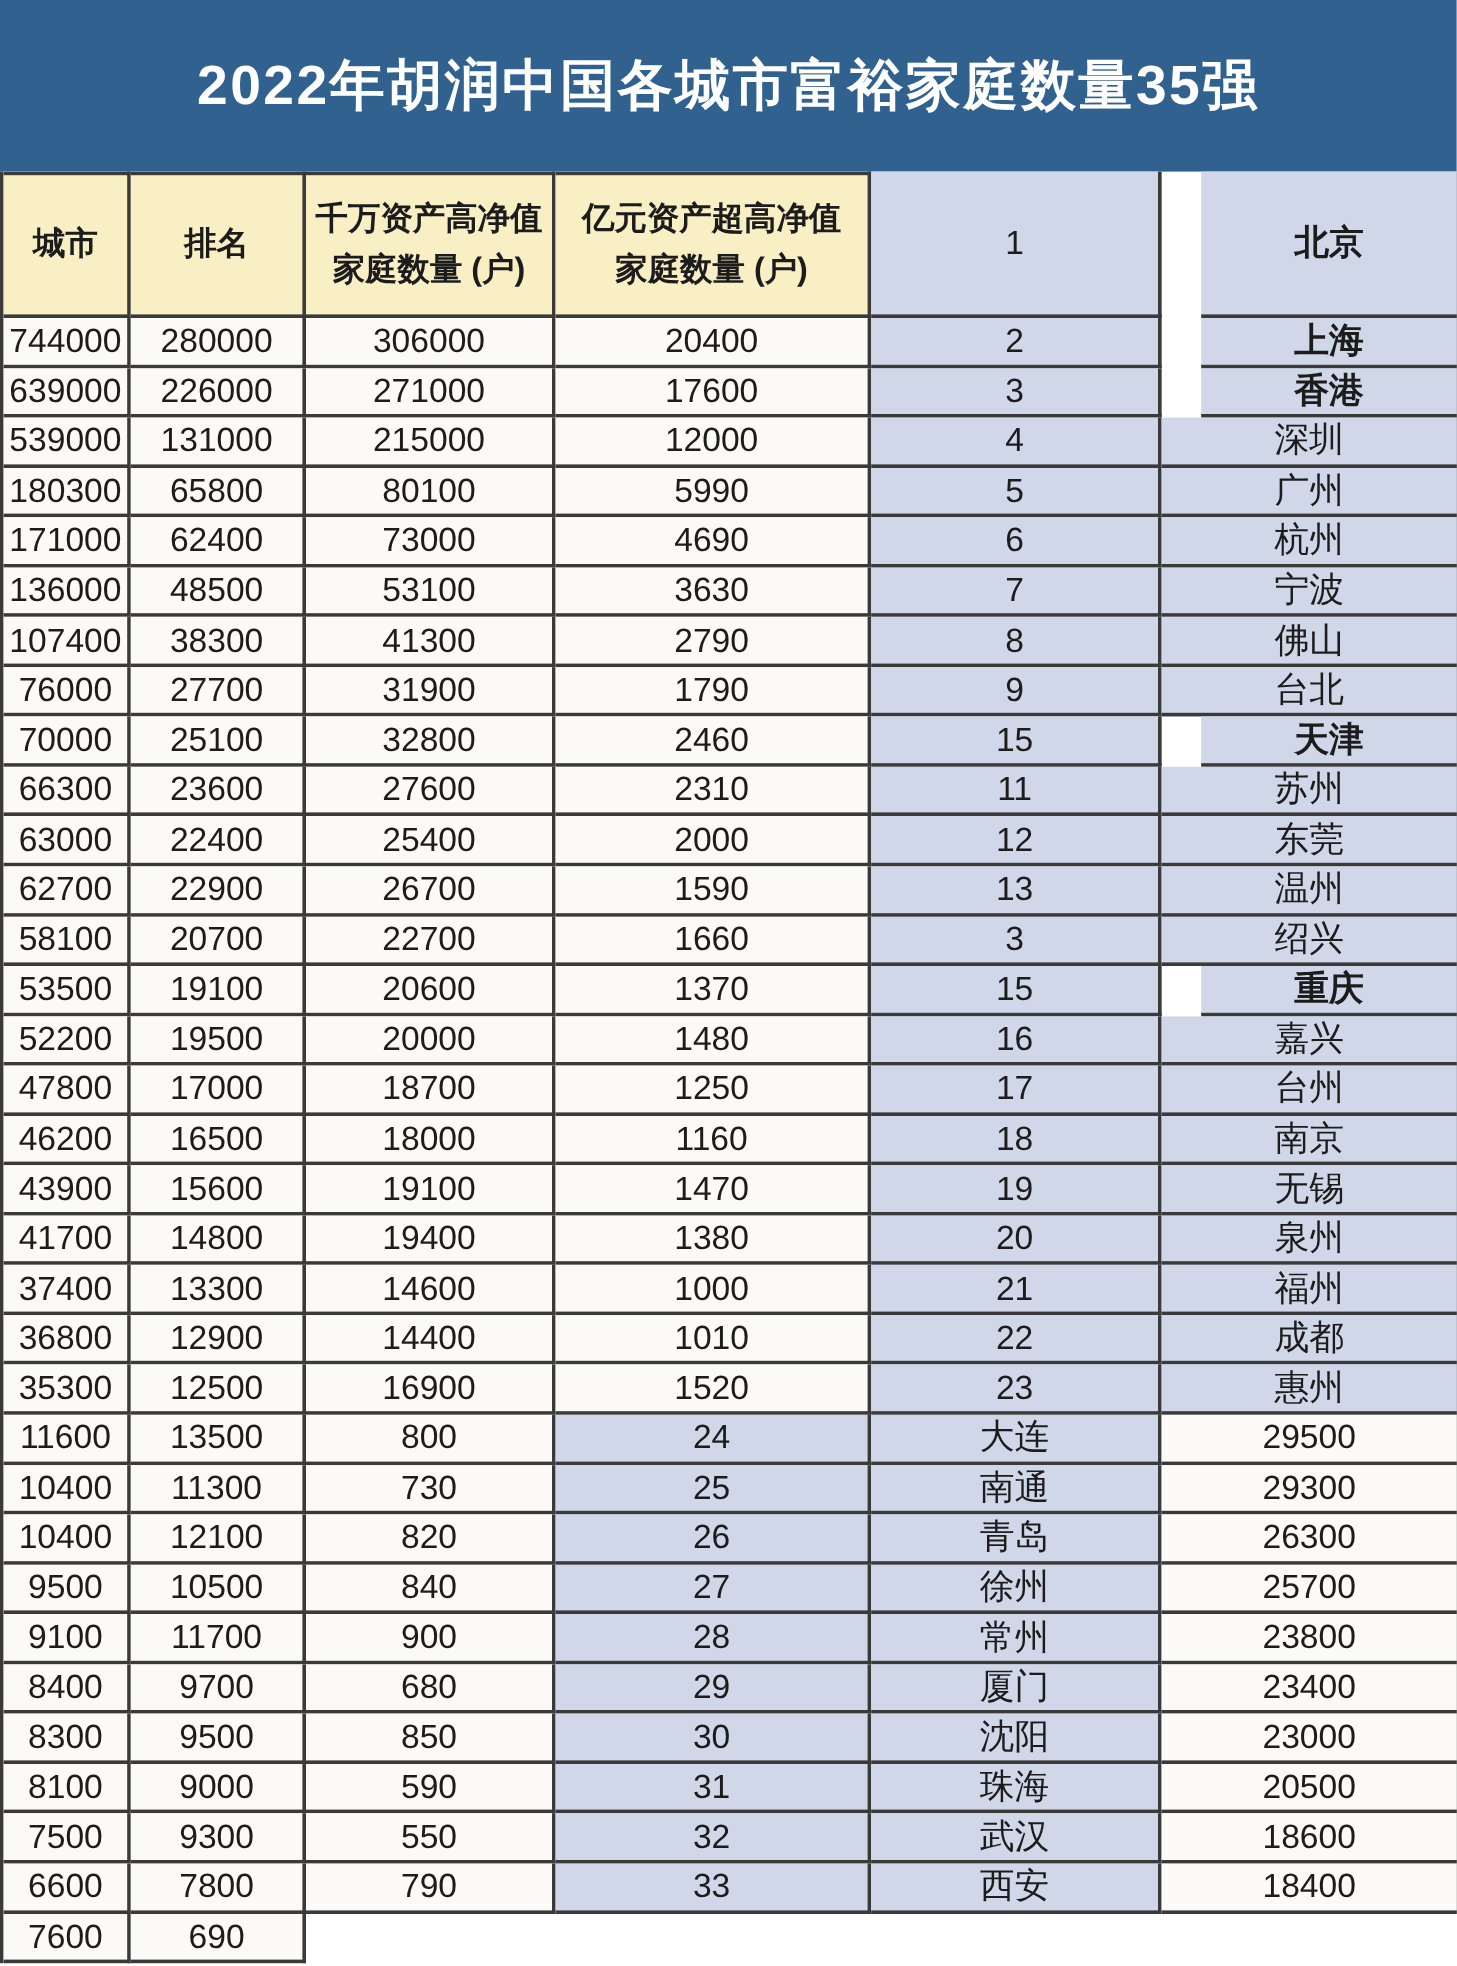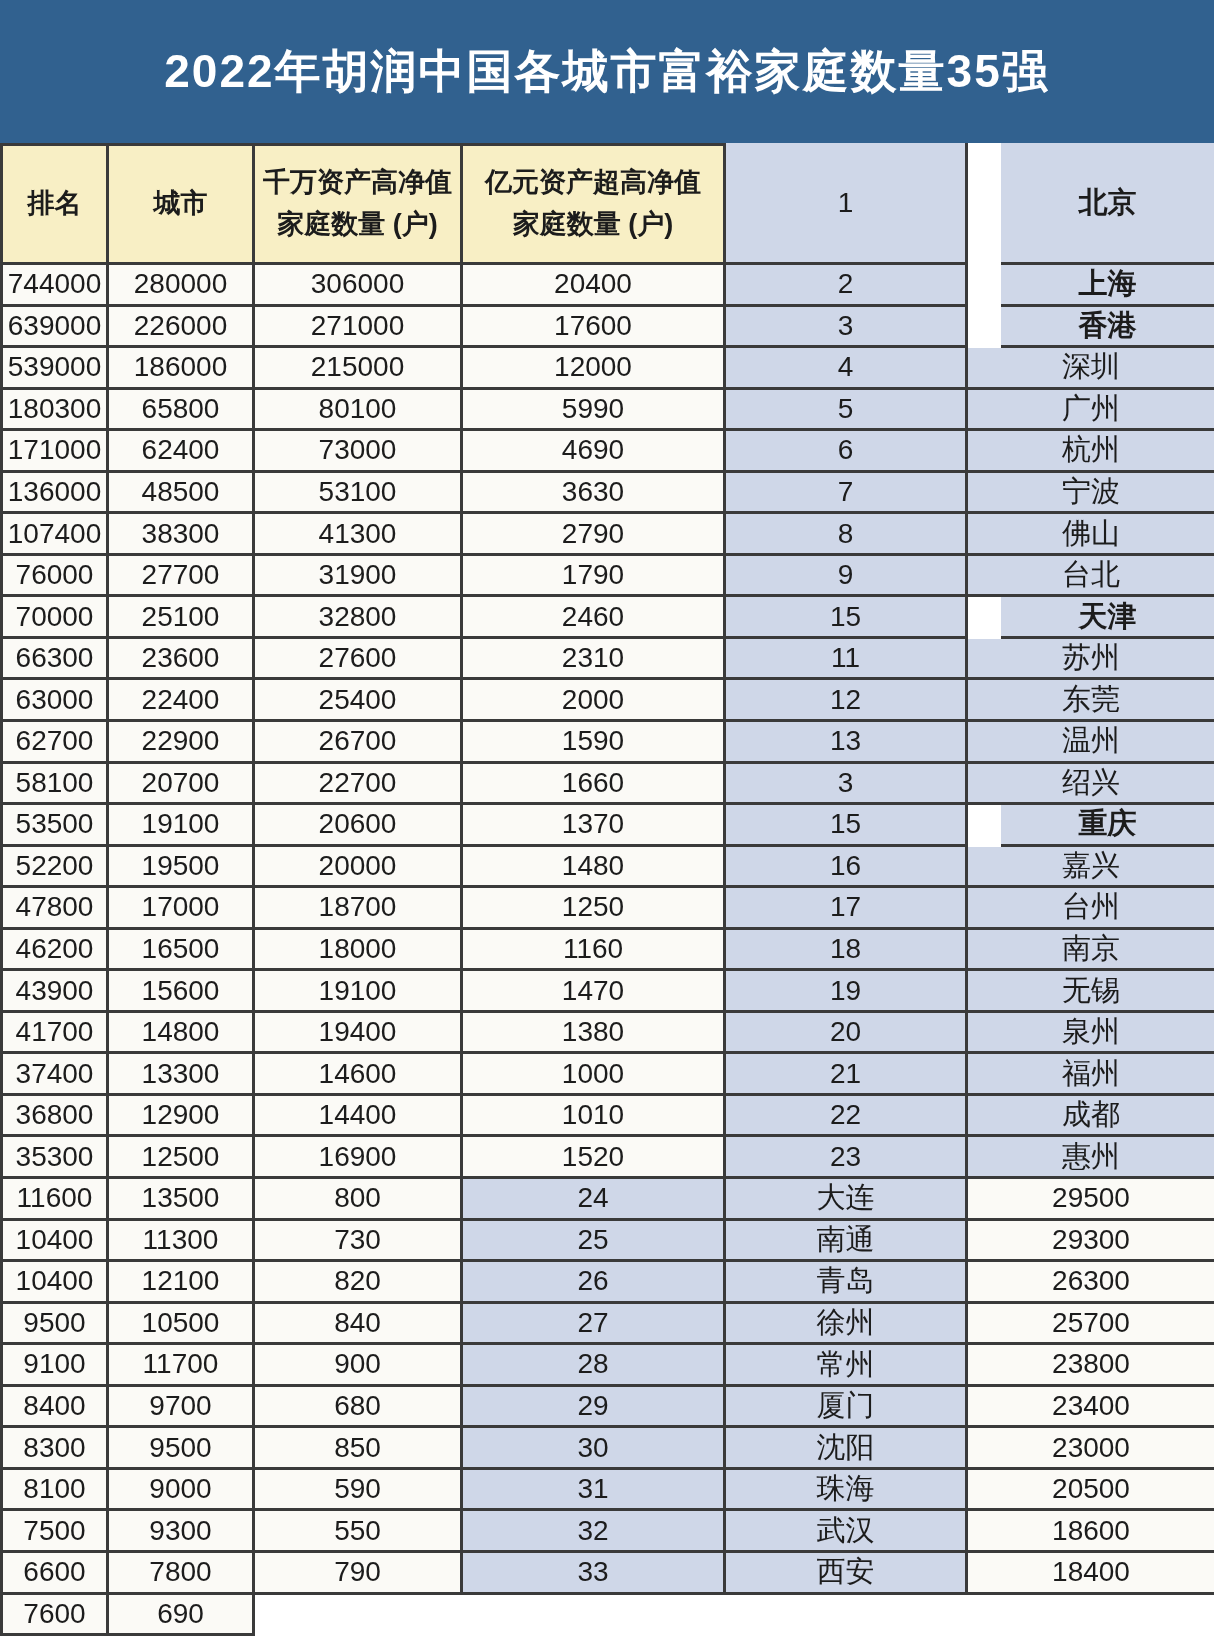--- a/index.html
+++ b/index.html
@@ -63,24 +63,24 @@
 </style>
 </head>
 <body>
 
 <div class="title-band">
   <h1>2022年胡润中国各城市富裕家庭数量35强</h1>
 </div>
 
 <div class="wealth-table">
     <div class="cell header-cell">
+      <div>城市</div>
+    </div>
+    <div class="cell header-cell">
       <div>排名</div>
-    </div>
-    <div class="cell header-cell">
-      <div>城市</div>
     </div>
     <div class="cell header-cell">
       <div>千万资产高净值</div>
       <div>家庭数量 (户)</div>
     </div>
     <div class="cell header-cell">
       <div>亿元资产超高净值</div>
       <div>家庭数量 (户)</div>
     </div>
     <div class="cell rank-cell">1</div>
@@ -91,21 +91,21 @@
     <div class="cell value-cell">20400</div>
     <div class="cell rank-cell">2</div>
     <div class="cell city-cell bold">上海</div>
     <div class="cell value-cell">639000</div>
     <div class="cell value-cell">226000</div>
     <div class="cell value-cell">271000</div>
     <div class="cell value-cell">17600</div>
     <div class="cell rank-cell">3</div>
     <div class="cell city-cell bold">香港</div>
     <div class="cell value-cell">539000</div>
-    <div class="cell value-cell">186000</div>
+    <div class="cell value-cell">131000</div>
     <div class="cell value-cell">215000</div>
     <div class="cell value-cell">12000</div>
     <div class="cell rank-cell">4</div>
     <div class="cell city-cell">深圳</div>
     <div class="cell value-cell">180300</div>
     <div class="cell value-cell">65800</div>
     <div class="cell value-cell">80100</div>
     <div class="cell value-cell">5990</div>
     <div class="cell rank-cell">5</div>
     <div class="cell city-cell">广州</div>

